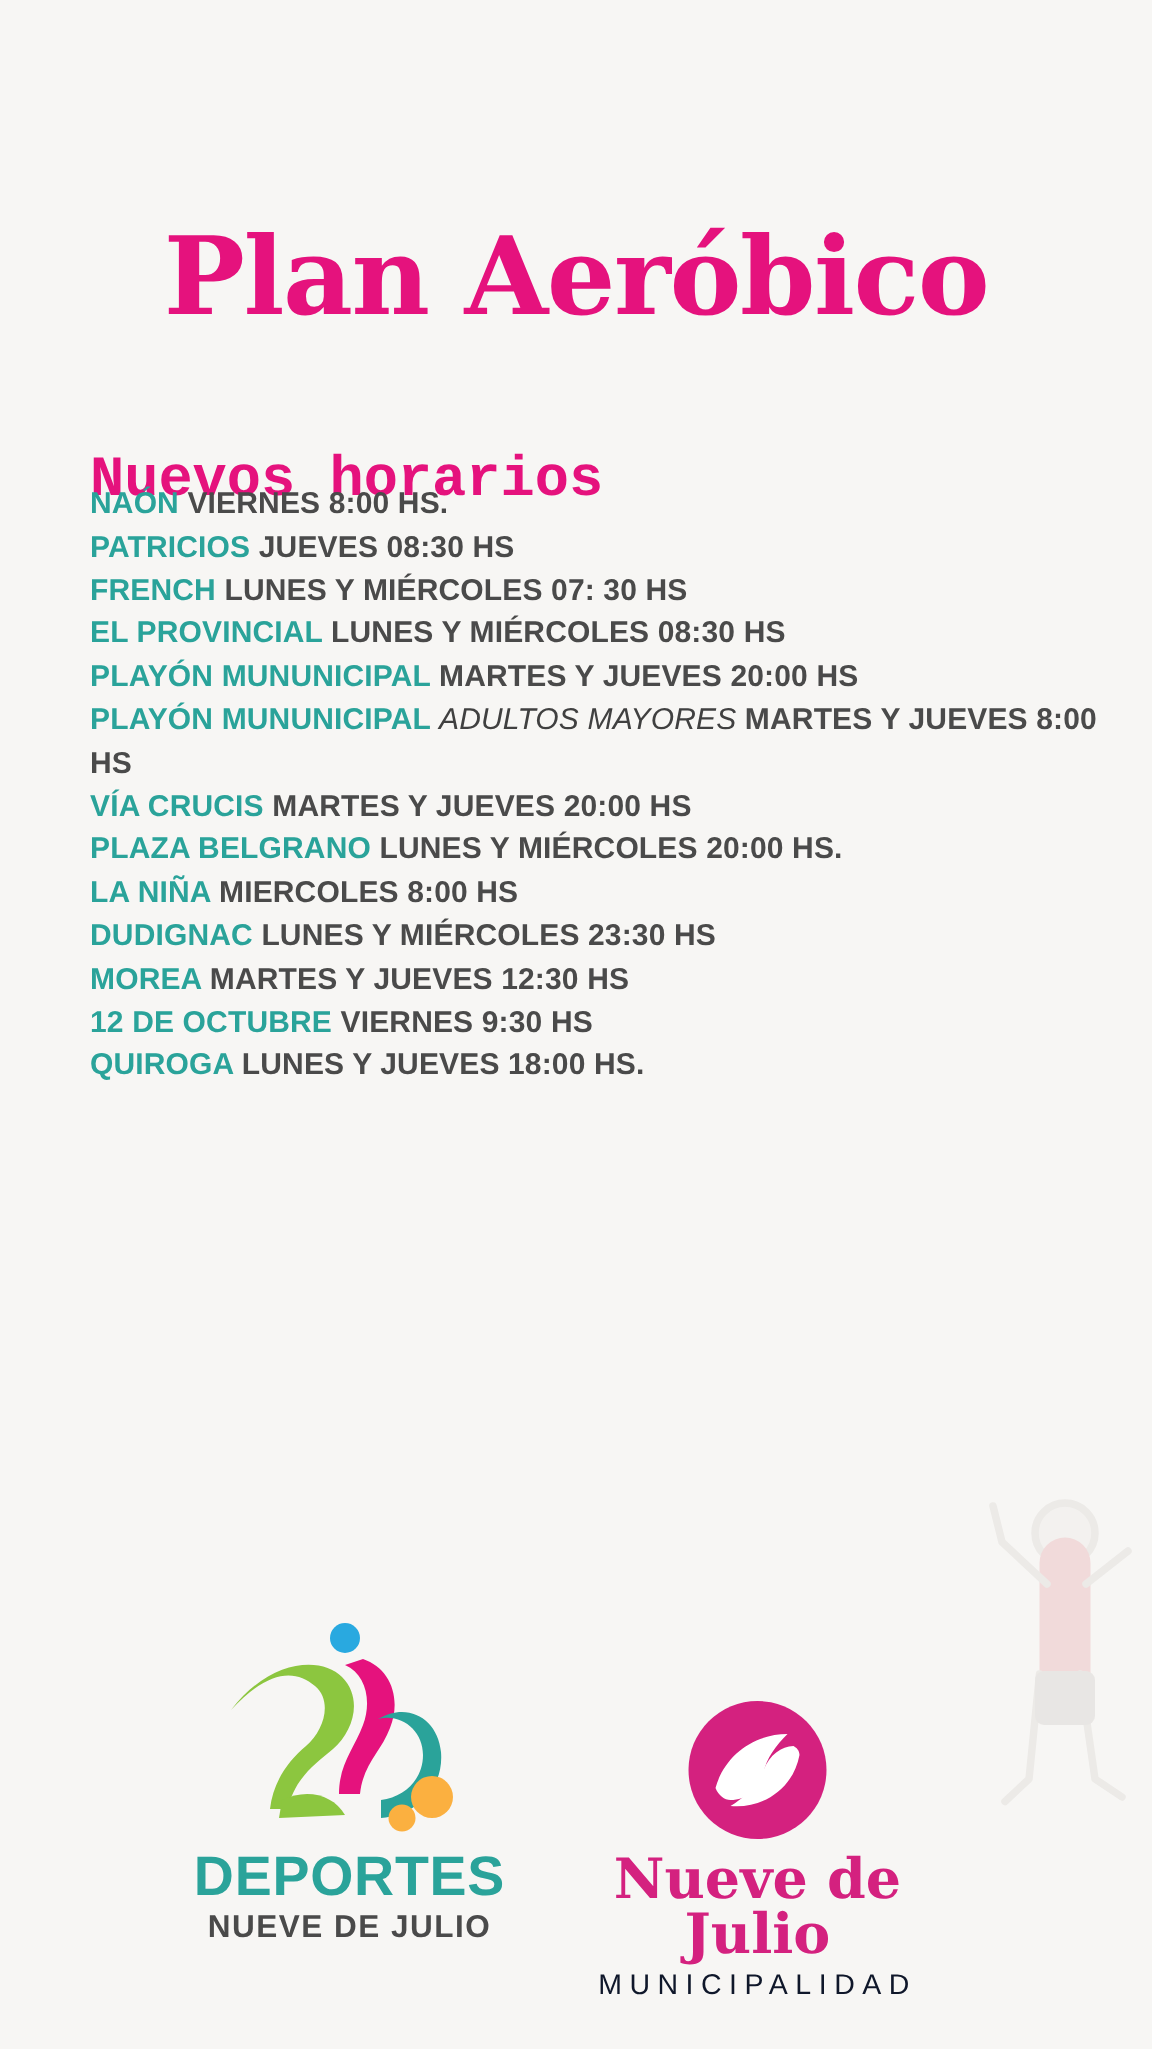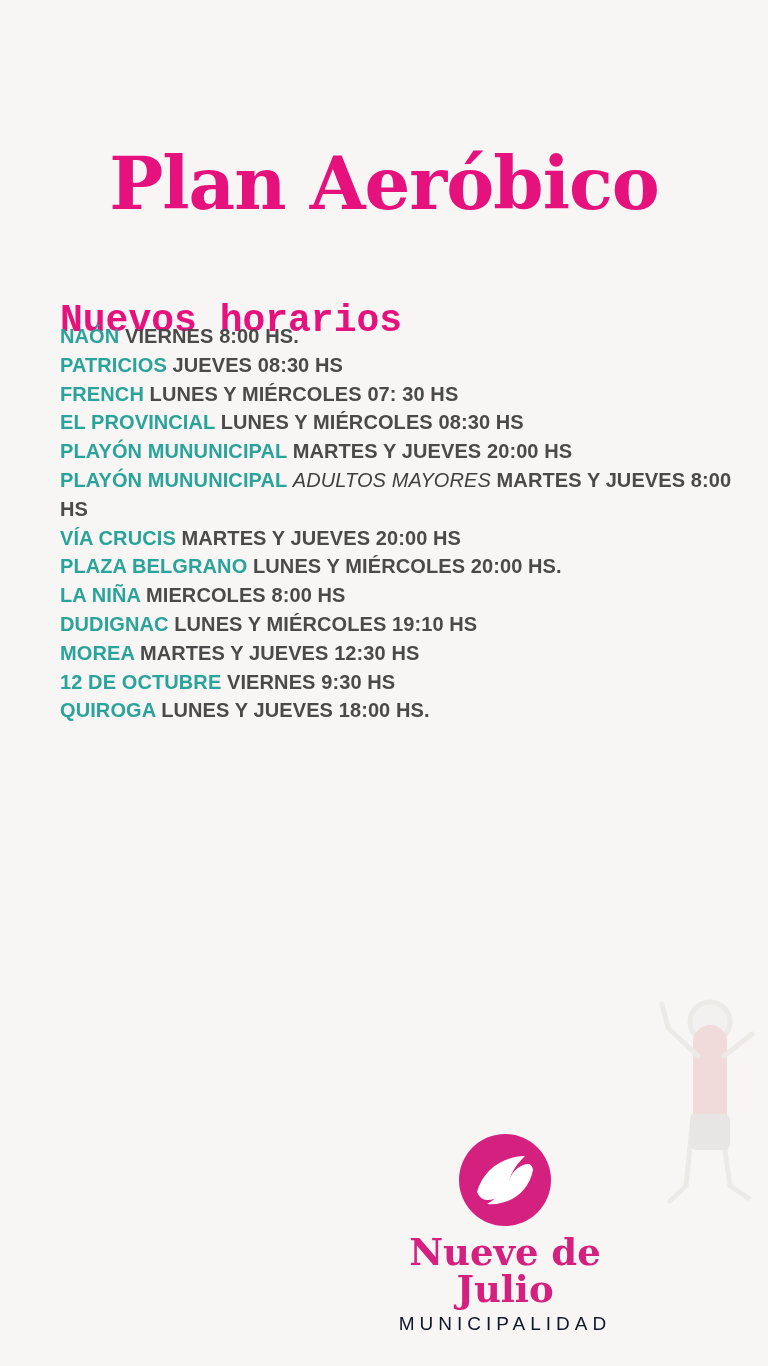--- a/index.html
+++ b/index.html
@@ -201,21 +201,21 @@
       <span>LUNES Y MIÉRCOLES  20:00 HS.</span>
     </div>
     <div class="sched-line">
       <span class="place">LA NIÑA</span>
       
       <span>MIERCOLES 8:00 HS</span>
     </div>
     <div class="sched-line">
       <span class="place">DUDIGNAC</span>
       
-      <span>LUNES Y MIÉRCOLES 19:10 HS</span>
+      <span>LUNES Y MIÉRCOLES 23:30 HS</span>
     </div>
     <div class="sched-line">
       <span class="place">MOREA</span>
       
       <span> MARTES Y JUEVES  12:30 HS</span>
     </div>
     <div class="sched-line">
       <span class="place">12 DE OCTUBRE</span>
       
       <span> VIERNES 9:30 HS</span>
@@ -236,20 +236,36 @@
         <path d="M72 130 L82 200 L100 212"></path>
         <path d="M50 70 L20 42 L14 18"></path>
         <path d="M76 70 L104 48"></path>
       </g>
       <g fill="#cfcbc7">
         <rect x="42" y="128" width="40" height="36" rx="6"></rect>
       </g>
     </svg>
   </div>
 
+  <div class="deportes-logo">
+    <div class="deportes-mark">
+      <svg viewBox="0 0 230 150" width="230" height="150" aria-hidden="true">
+        <circle cx="112" cy="12" r="10" fill="#29a9e0"></circle>
+        <path d="M36 60 C60 34 78 32 92 44 C104 54 98 74 86 84 C74 94 64 108 62 126 L74 126 C78 106 92 96 104 86 C118 74 124 52 110 38 C96 24 62 26 36 60 Z" fill="#8cc63f"></path>
+        <path d="M112 30 C126 36 130 54 124 70 C118 86 108 96 108 116 L122 116 C124 96 136 88 142 72 C150 52 142 32 124 26 Z" fill="#e5127d"></path>
+        <path d="M96 54 C112 52 124 62 126 78 C128 96 118 110 104 122 L118 126 C138 112 148 92 142 70 C136 50 116 42 96 54 Z" fill="#8cc63f" opacity="0"></path>
+        <path d="M134 66 C150 62 164 74 164 90 C164 106 152 118 136 120 L136 132 C160 130 178 112 176 88 C174 66 154 54 134 66 Z" fill="#2aa39a"></path>
+        <circle cx="170" cy="118" r="14" fill="#fbb040"></circle>
+        <circle cx="150" cy="132" r="9" fill="#fbb040"></circle>
+        <path d="M70 120 C86 112 104 116 112 130 L68 132 Z" fill="#8cc63f"></path>
+      </svg>
+    </div>
+    <div class="deportes-text">DEPORTES</div>
+    <div class="deportes-sub">NUEVE DE JULIO</div>
+  </div>
 
   <div class="muni-logo">
     <div class="muni-mark">
       <svg viewBox="0 0 100 100" width="100" height="100" aria-hidden="true">
         <circle cx="50" cy="50" r="46" fill="#d4217f"></circle>
         <path d="M22 62 C28 40 48 26 70 26 C62 34 56 42 54 52 C52 62 44 70 32 70 C28 70 24 67 22 62 Z" fill="#ffffff"></path>
         <path d="M78 40 C74 62 54 76 32 74 C42 68 50 60 54 50 C58 40 66 34 74 34 C76 35 78 37 78 40 Z" fill="#ffffff"></path>
       </svg>
     </div>
     <div class="muni-text">Nueve de Julio</div>

